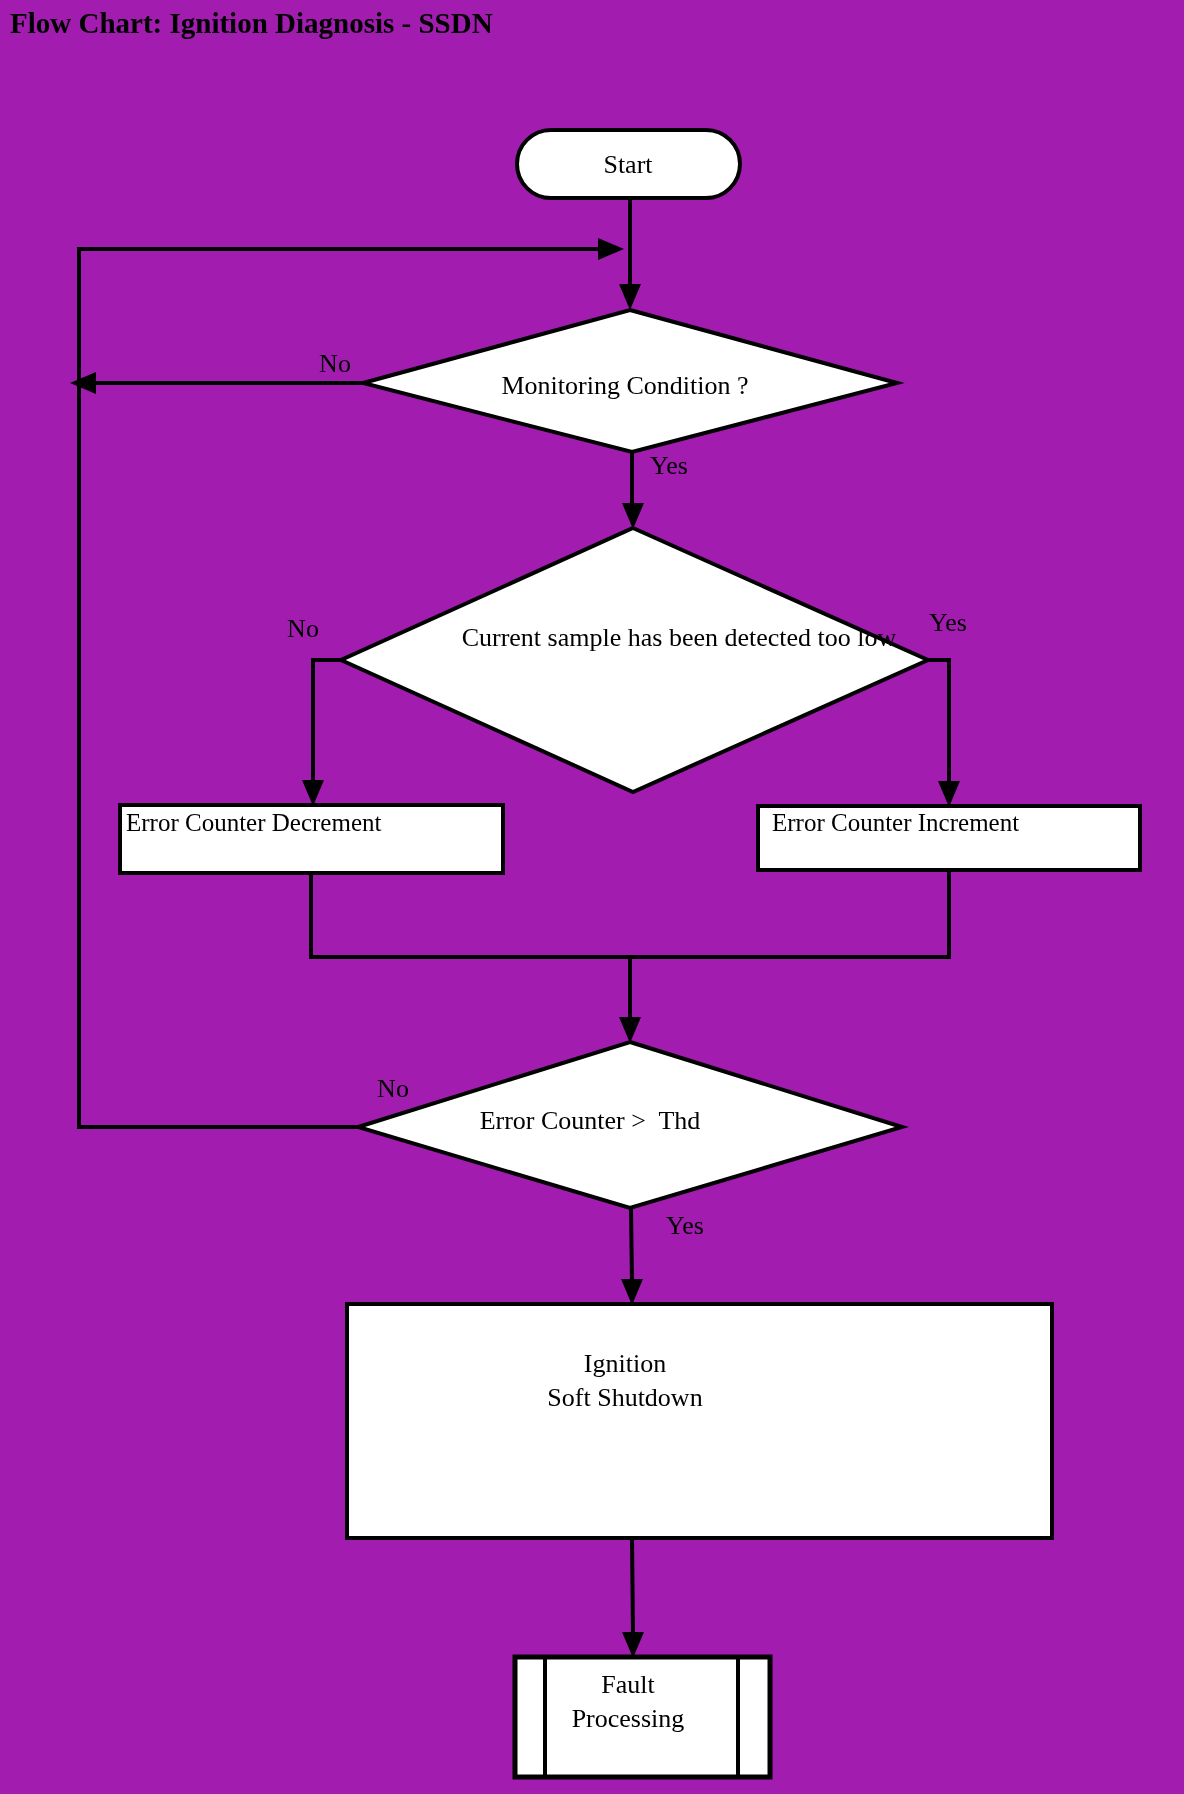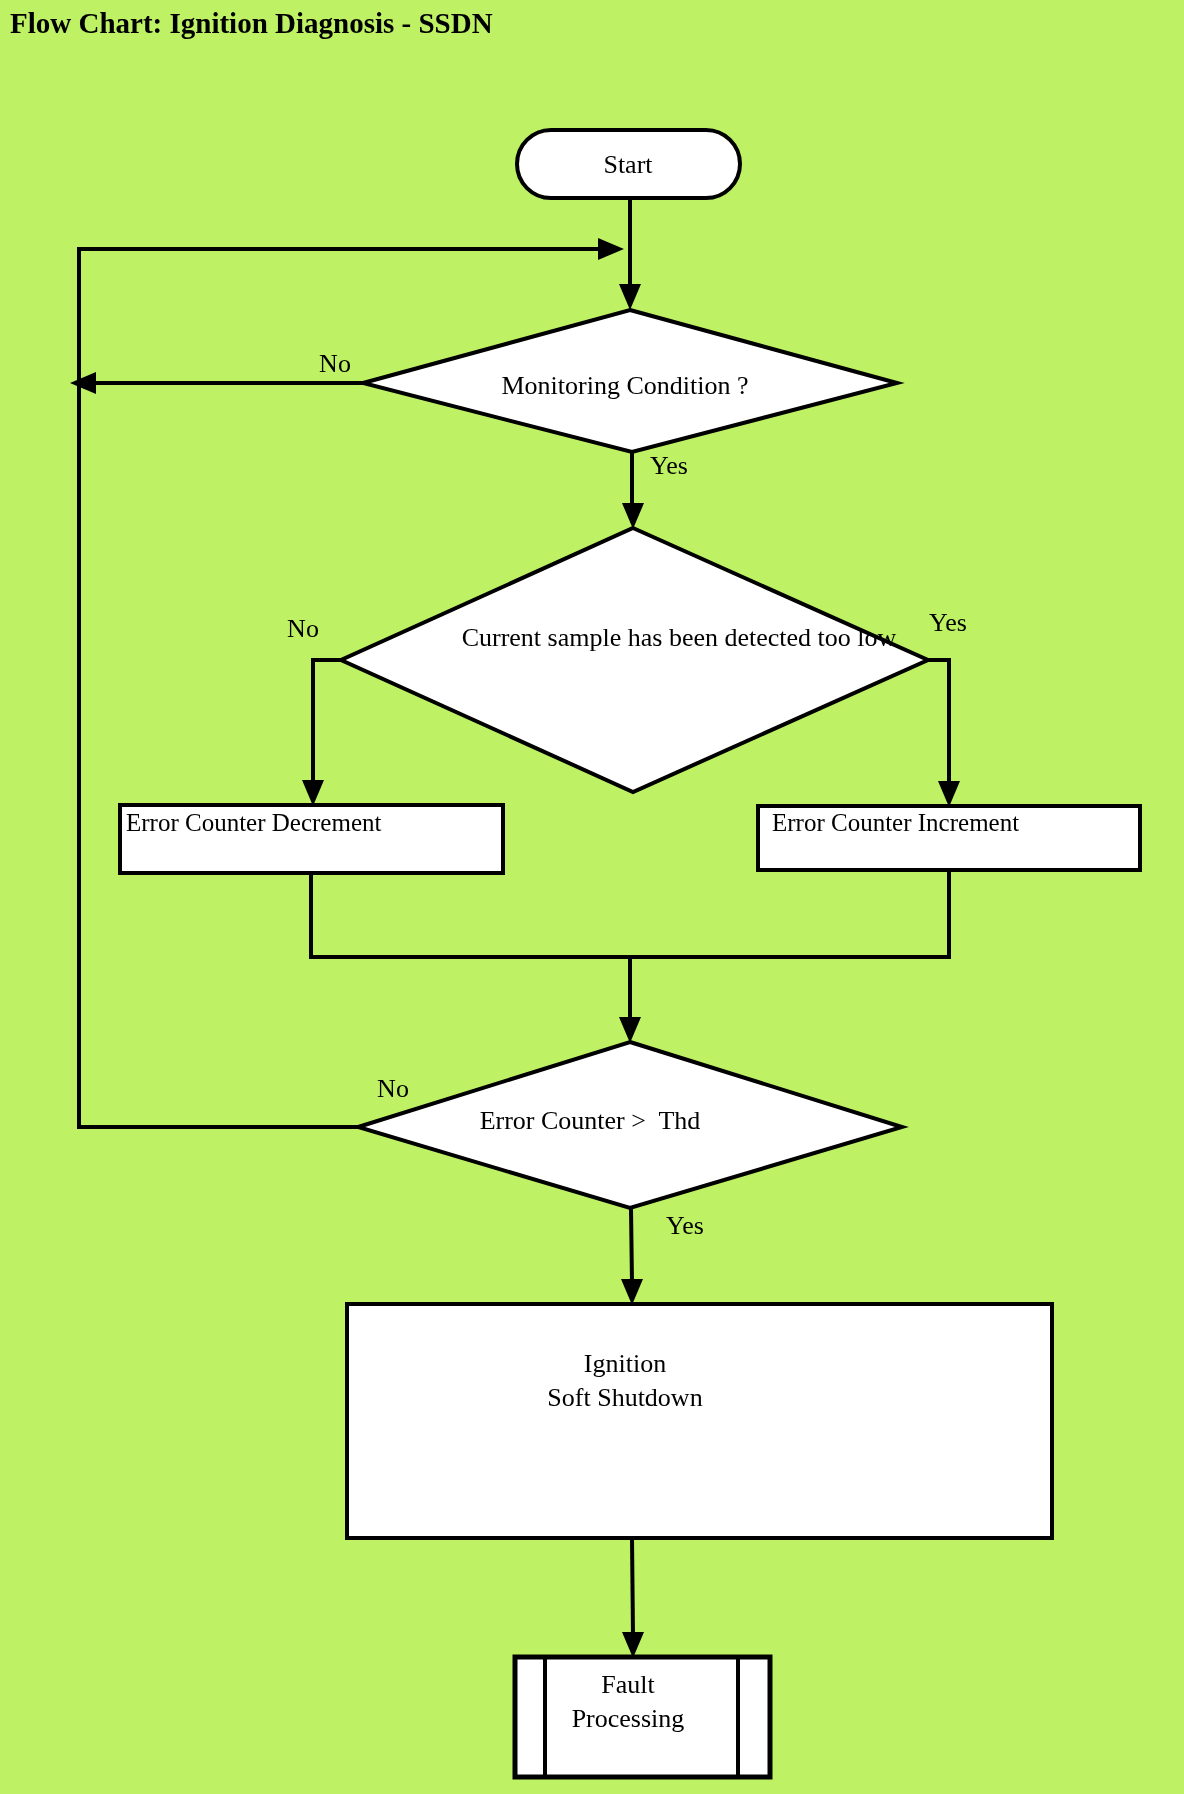--- a/index.html
+++ b/index.html
@@ -1,20 +1,20 @@
 <!DOCTYPE html>
 <html><head>
 <meta charset="utf-8">
 <style>
   html, body { margin: 0; padding: 0; background: #ffffff; }
   .page {
     position: relative;
     width: 1184px;
     height: 1794px;
-    background: #bef264;
+    background: #a21caf;
     font-family: "Liberation Serif", "DejaVu Serif", serif;
   }
   svg { display: block; }
   text {
     font-family: "Liberation Serif", "DejaVu Serif", serif;
     fill: #000000;
   }
   .title-text { font-size: 29px; font-weight: bold; }
   .node-text  { font-size: 26px; }
   .edge-text  { font-size: 26px; }

